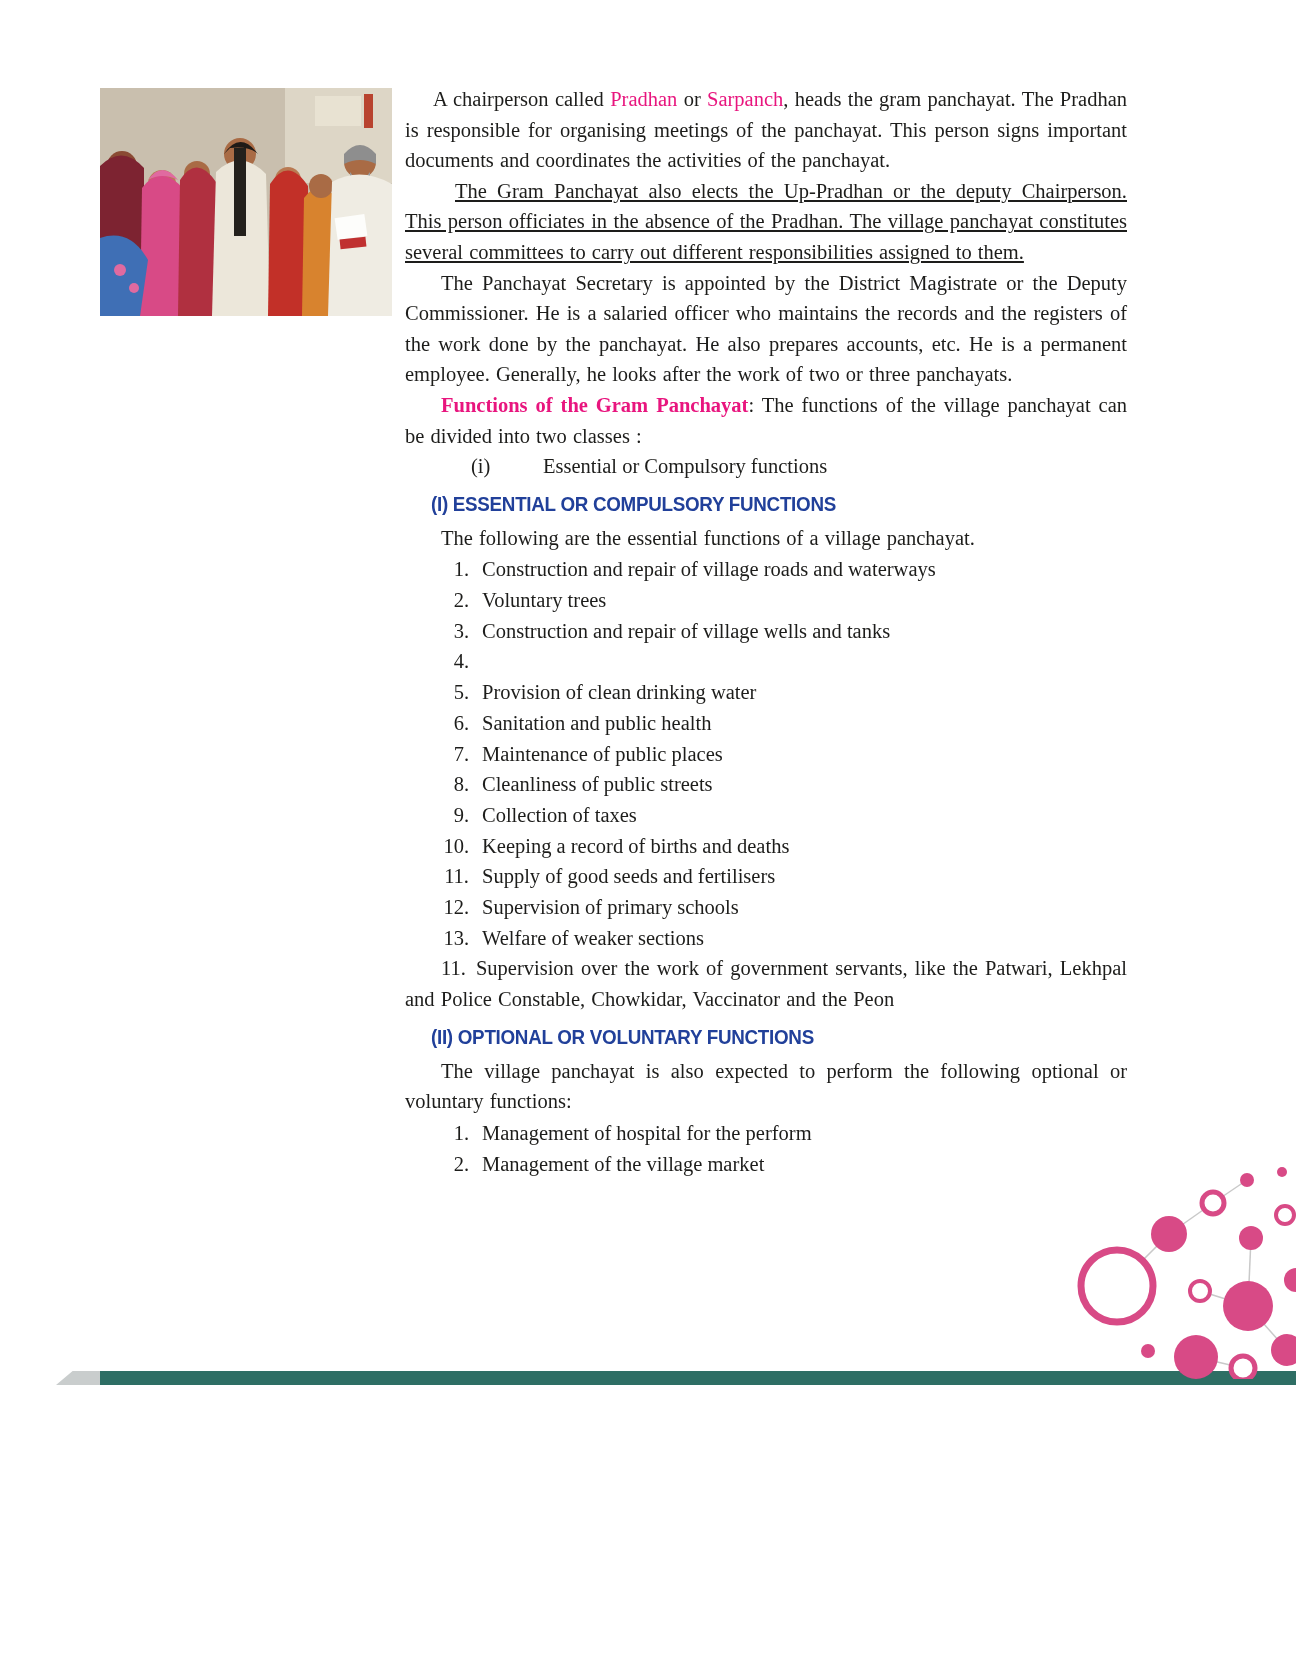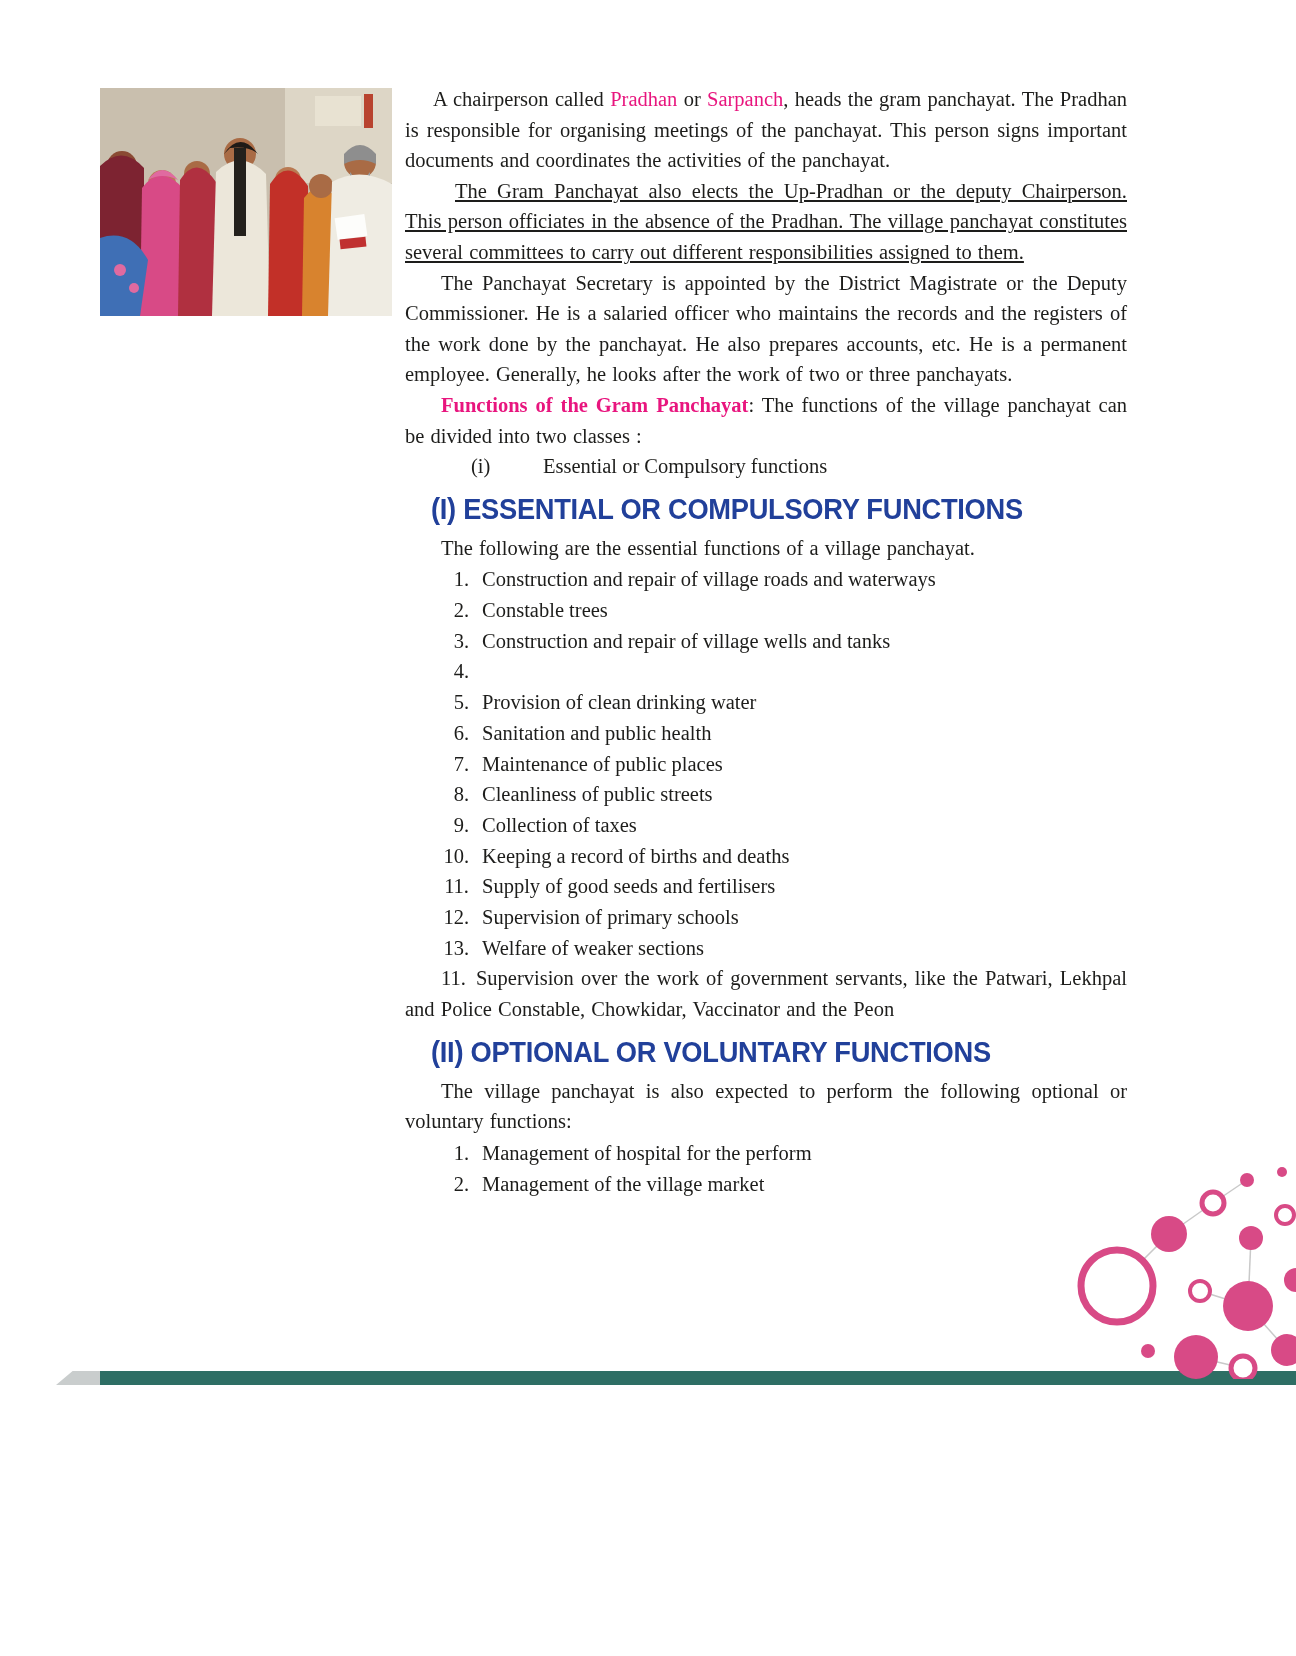--- a/index.html
+++ b/index.html
@@ -21,21 +21,21 @@
     word-spacing:1px;
   }
   .indent-sm { text-indent:28px; }
   .indent-md { text-indent:36px; }
   .indent-lg { text-indent:50px;text-decoration:underline; }
   .pink { color:#E8157E; }
   .bold { font-weight:bold; }
 
   h2.sec {
     font-family:"Liberation Sans", sans-serif; font-weight:bold;
-    color:#21409A; font-size:29px; letter-spacing:-0.3px;
+    color:#21409A; font-size:20px; letter-spacing:-0.3px;
     margin:11px 0 7px 26px;
   }
   h2.sec > span { display:inline-block; transform:scaleX(0.94); transform-origin:left center; }
 
   ul.romlist { list-style:none; margin:0; padding:0 0 0 66px; }
   ul.romlist li { display:flex; font-size:20.5px; line-height:30.6px; }
   ul.romlist .m { width:72px; flex:none; }
 
   ul.numlist { list-style:none; margin:1px 0 0 0; padding:0 0 0 26px; }
   ul.numlist li { display:flex; font-size:20.5px; line-height:30.7px; }
@@ -144,21 +144,21 @@
 
     <p class="para indent-md">The following are the essential functions of a village panchayat.</p>
 
     <ul class="numlist">
         <li>
           <span class="n">1.</span>
           <span>Construction and repair of village roads and waterways</span>
         </li>
         <li>
           <span class="n">2.</span>
-          <span>Constable trees</span>
+          <span>Voluntary trees</span>
         </li>
         <li>
           <span class="n">3.</span>
           <span>Construction and repair of village wells and tanks</span>
         </li>
         <li>
           <span class="n">4.</span>
         </li>
         <li>
           <span class="n">5.</span>

